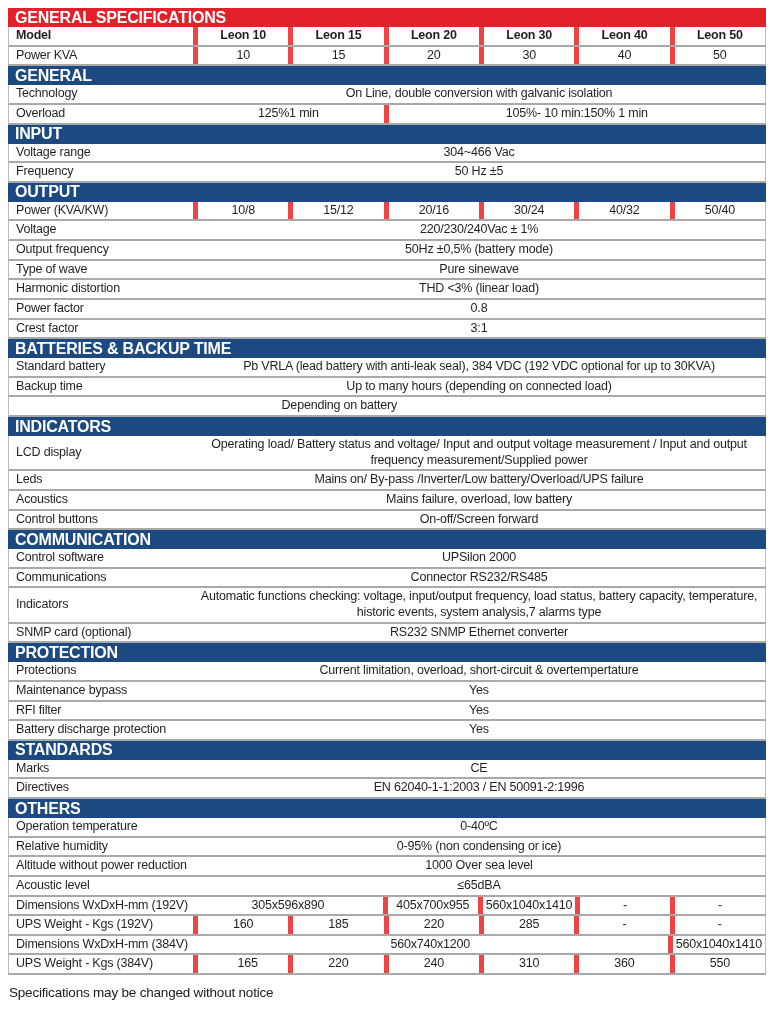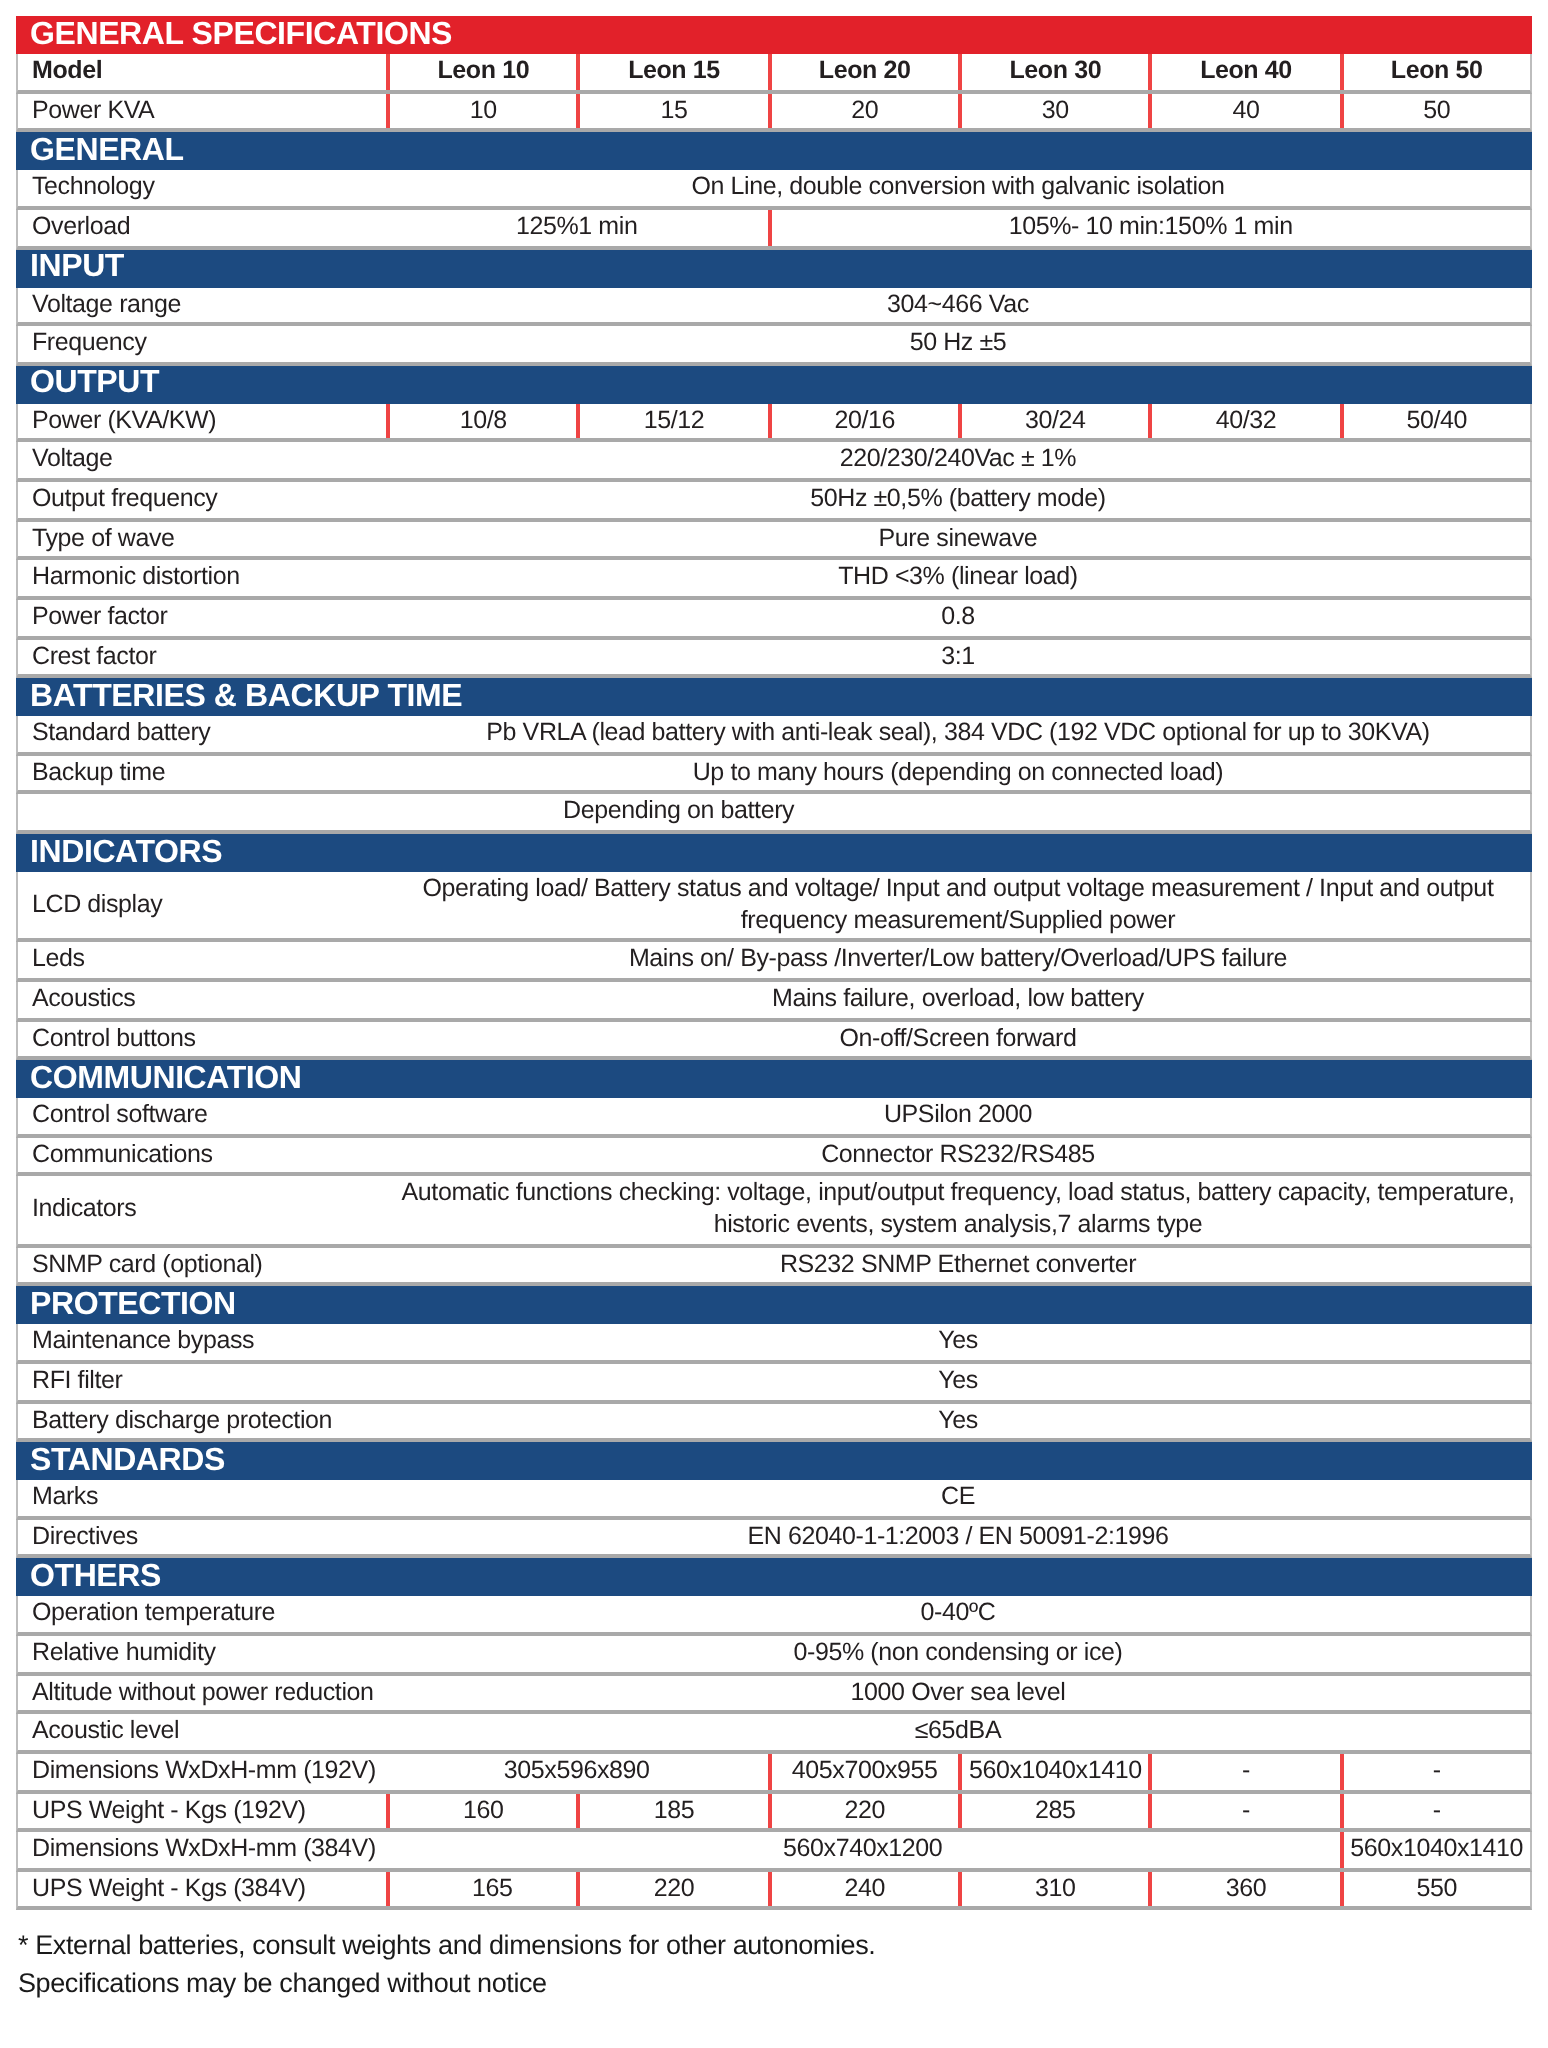--- a/index.html
+++ b/index.html
@@ -37,21 +37,21 @@
   }
   .row.bold-row { font-weight: bold; }
 
   .cell {
     display: flex; align-items: center;
     padding: 1px 3px;
     line-height: 1.25;
   }
   .lbl { justify-content: flex-start; padding-left: 7px; text-align: left; }
   .val { justify-content: center; text-align: center; }
-  .vb  { border-left: 2px solid #ef4444; }
+  .vb  { border-left: 5px solid #ef4444; }
 
   .footer {
     margin-top: 9px;
     padding-left: 1px;
     font-size: 13.5px;
     color: #1a1a1a;
     line-height: 1.4;
     letter-spacing: -0.2px;
   }
 </style>
@@ -172,20 +172,24 @@
     <div class="row">
       <div class="cell lbl">Indicators</div>
       <div class="cell val" style="grid-column: span 6;">Automatic functions checking: voltage, input/output frequency, load status, battery capacity, temperature, historic events, system analysis,7 alarms type</div>
     </div>
     <div class="row">
       <div class="cell lbl">SNMP card (optional)</div>
       <div class="cell val" style="grid-column: span 6;">RS232 SNMP Ethernet converter</div>
     </div>
     <div class="bar blue">PROTECTION</div>
     <div class="row">
+      <div class="cell lbl">Protections</div>
+      <div class="cell val" style="grid-column: span 6;">Current limitation, overload, short-circuit &amp; overtempertature</div>
+    </div>
+    <div class="row">
       <div class="cell lbl">Maintenance bypass</div>
       <div class="cell val" style="grid-column: span 6;">Yes</div>
     </div>
     <div class="row">
       <div class="cell lbl">RFI filter</div>
       <div class="cell val" style="grid-column: span 6;">Yes</div>
     </div>
     <div class="row">
       <div class="cell lbl">Battery discharge protection</div>
       <div class="cell val" style="grid-column: span 6;">Yes</div>
@@ -243,15 +247,14 @@
       <div class="cell val vb" style="grid-column: span 1; padding-left: 12px;">165</div>
       <div class="cell val vb" style="grid-column: span 1;">220</div>
       <div class="cell val vb" style="grid-column: span 1;">240</div>
       <div class="cell val vb" style="grid-column: span 1;">310</div>
       <div class="cell val vb" style="grid-column: span 1;">360</div>
       <div class="cell val vb" style="grid-column: span 1;">550</div>
     </div>
   </div>
 
 <div class="footer">
-  <div>* External batteries, consult weights and dimensions for other autonomies.</div>
   <div>Specifications may be changed without notice</div>
 </div>
 
 </body></html>

